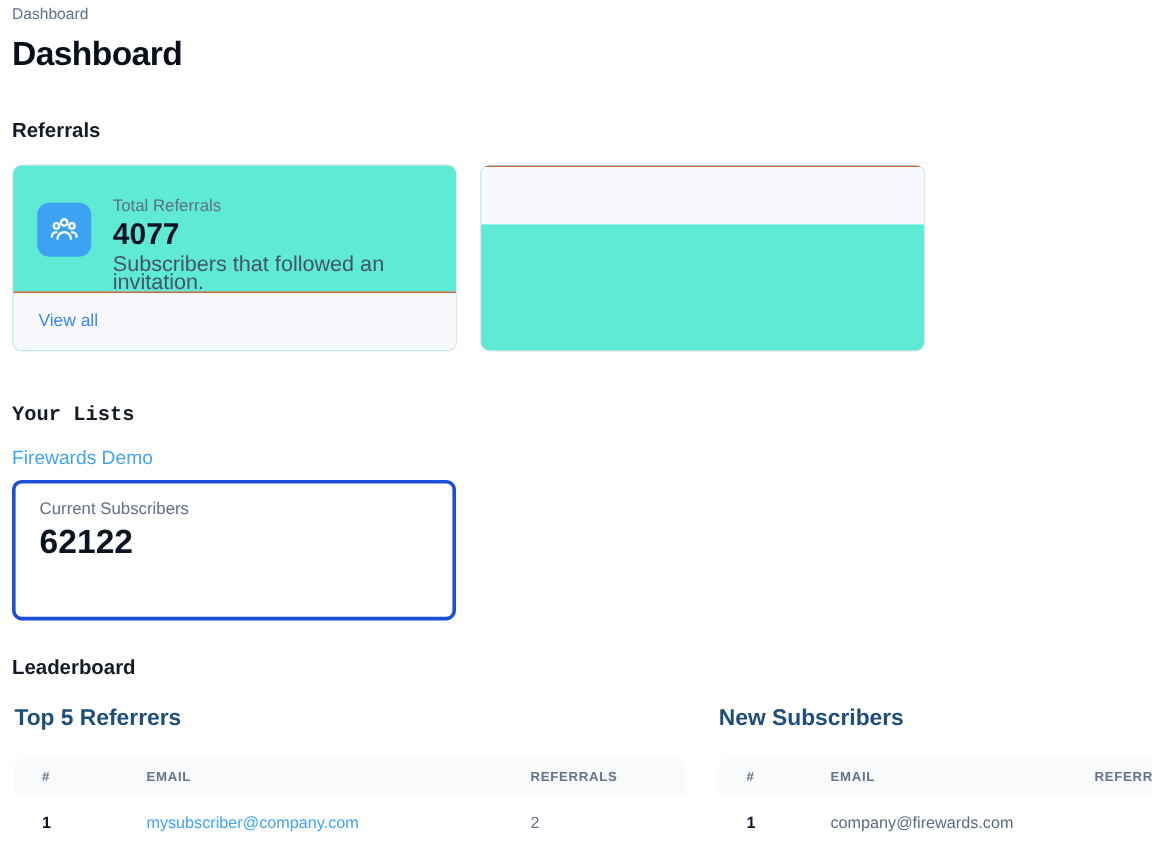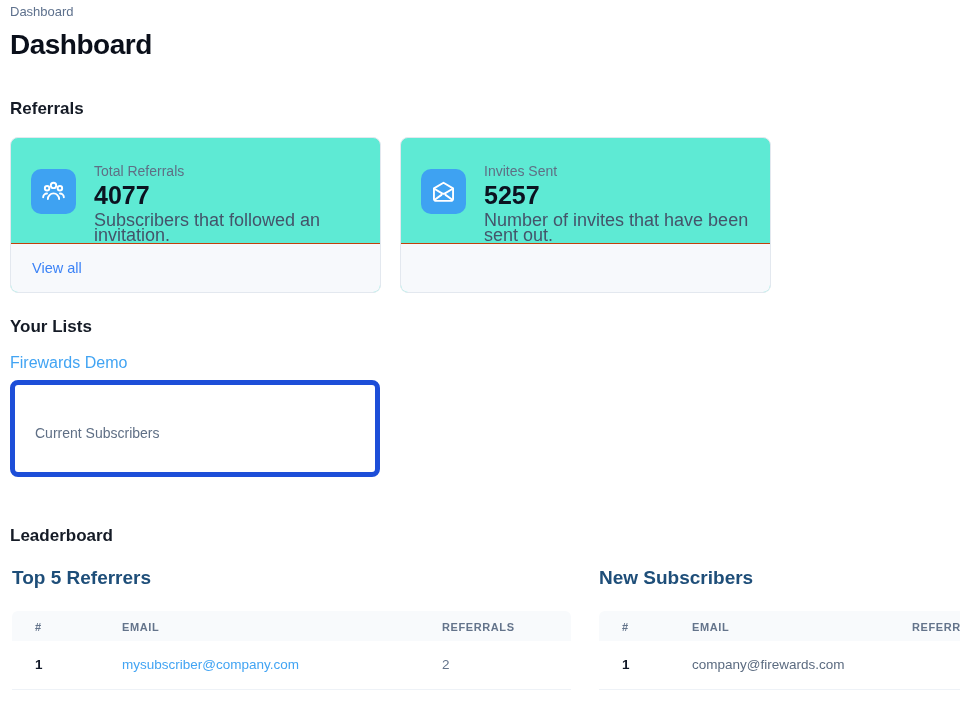--- a/index.html
+++ b/index.html
@@ -29,22 +29,22 @@
   }
 
   
   .section-heading {
     margin: 0;
     font-size: 17px; font-weight: 600;
     color: #151b26;
     line-height: 20px;
   }
   .sh-referrals   { margin-top: 38px; }
-  .sh-your-lists  { margin-top: 24px; }
-  .sh-leaderboard { margin-top: 49px; }
+  .sh-your-lists  { margin-top: 44px; font-family: Liberation Mono, monospace; }
+  .sh-leaderboard { margin-top: 30px; }
 
   
   .cards-grid { display: flex; gap: 19px; margin-top: 18px; }
   .metric-card {
     width: 371px;
     border: 1px solid #e3e8ef;
     border-radius: 8px;
     background: #5eead4;
     overflow: hidden;
   }
@@ -73,25 +73,25 @@
   .list-link {
     display: inline-block;
     margin-top: 16px;
     font-size: 16px; font-weight: 400;
     color: #42a4f3;
     line-height: 19px;
     cursor: pointer;
   }
   .subscribers-card {
     margin-top: 8px;
-    width: 370px; height: 97px;
-    border: 5px solid #1d4ed8;
+    width: 370px; height: 117px;
+    border: 3px solid #1d4ed8;
     border-radius: 8px;
     background: #fff;
-    padding: 40px 20px;
+    padding: 12px 20px;
   }
   .sub-label { font-size: 14px; color: #5f6f85; line-height: 17px; }
   .sub-value { font-size: 28px; font-weight: 700; color: #0b1220; line-height: 32px; margin-top: 4px; }
 
   
   .lb-grid {
     display: grid;
     grid-template-columns: 559px 559px;
     column-gap: 28px;
     width: 1146px;
@@ -170,46 +170,32 @@
           <div class="metric-value">4077</div>
           <div class="metric-desc">Subscribers that followed an invitation.</div>
         </div>
       </div>
       <div class="card-footer">
         <a class="footer-link">View all</a>
       </div>
     </div>
 
     <div class="metric-card">
-      <div class="card-body">
-        <div class="icon-box">
-          <svg width="27" height="27" viewBox="0 0 24 24" fill="none" stroke="#ffffff" stroke-width="1.7" stroke-linecap="round" stroke-linejoin="round">
-            <path d="M3.5 9.2 12 4.2l8.5 5v9.3a1.8 1.8 0 0 1-1.8 1.8H5.3a1.8 1.8 0 0 1-1.8-1.8Z"></path>
-            <path d="m3.8 9.6 6.9 4.1a2.6 2.6 0 0 0 2.6 0l6.9-4.1"></path>
-            <path d="M4.2 19.4 10.2 15"></path>
-            <path d="M19.8 19.4 13.8 15"></path>
-          </svg>
-        </div>
-        <div class="metric-info">
-          <div class="metric-label">Invites Sent</div>
-          <div class="metric-value">5257</div>
-          <div class="metric-desc">Number of invites that have been sent out.</div>
-        </div>
-      </div>
       <div class="card-footer"></div>
     </div>
 
   </div>
 
   
   <h2 class="section-heading sh-your-lists">Your Lists</h2>
   <a class="list-link">Firewards Demo</a>
 
   <div class="subscribers-card">
     <div class="sub-label">Current Subscribers</div>
+    <div class="sub-value">62122</div>
   </div>
 
   
   <h2 class="section-heading sh-leaderboard">Leaderboard</h2>
 
   <div class="lb-grid">
 
     <div class="lb-col">
       <h3 class="lb-title">Top 5 Referrers</h3>
       <table class="lb-table t1">

